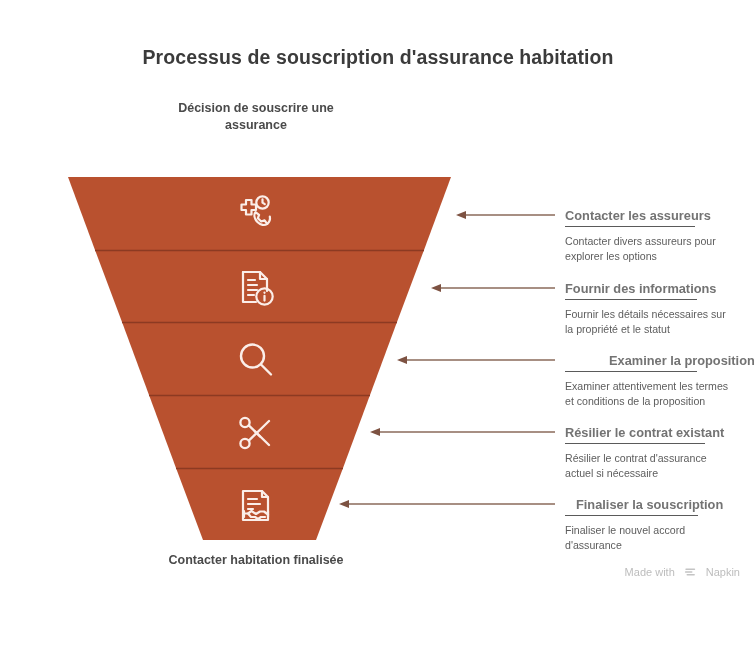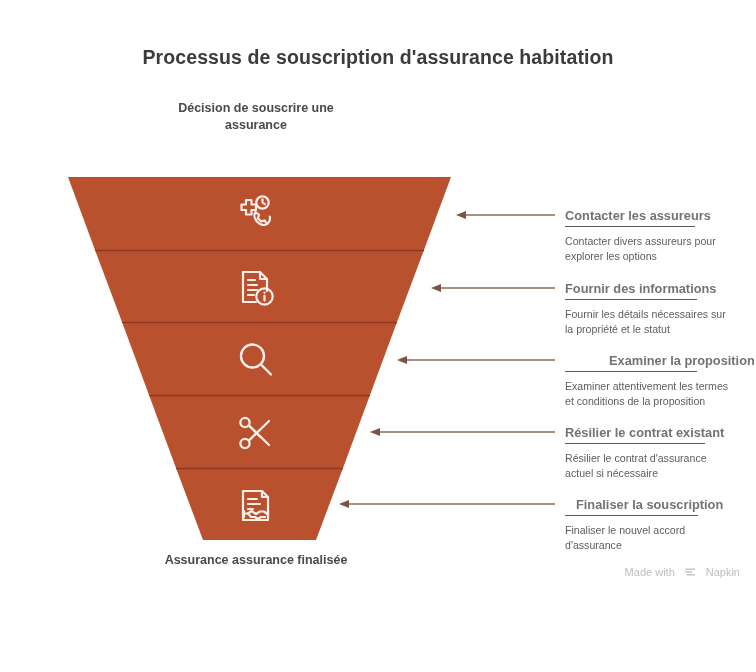--- a/index.html
+++ b/index.html
@@ -221,21 +221,21 @@
     <div class="step-underline" style="left:565px; top:443px; width:140px;"></div>
     <div class="step-desc" style="left:565px; top:451px;">Résilier le contrat d'assurance actuel si nécessaire</div>
   </div>
 
   <div class="step-row">
     <div class="step-title" style="left:576px; top:497px;">Finaliser la souscription</div>
     <div class="step-underline" style="left:565px; top:515px; width:133px;"></div>
     <div class="step-desc" style="left:565px; top:523px;">Finaliser le nouvel accord d'assurance</div>
   </div>
 
-  <div class="cap-label" id="funnel-bottom-label">Assurance assurance finalisée</div>
+  <div class="cap-label" id="funnel-bottom-label">Contacter habitation finalisée</div>
 
   <div id="napkin-credit">
     <span>Made with</span>
     <span class="napkin-mark">
       <svg width="13" height="12" viewBox="0 0 13 12" fill="none" stroke="#c4c4c4" stroke-width="1.4" stroke-linecap="round">
         <path d="M2 3.2h8.5"></path>
         <path d="M1.6 6h6.2"></path>
         <path d="M3.2 8.8h7"></path>
       </svg>
     </span>

